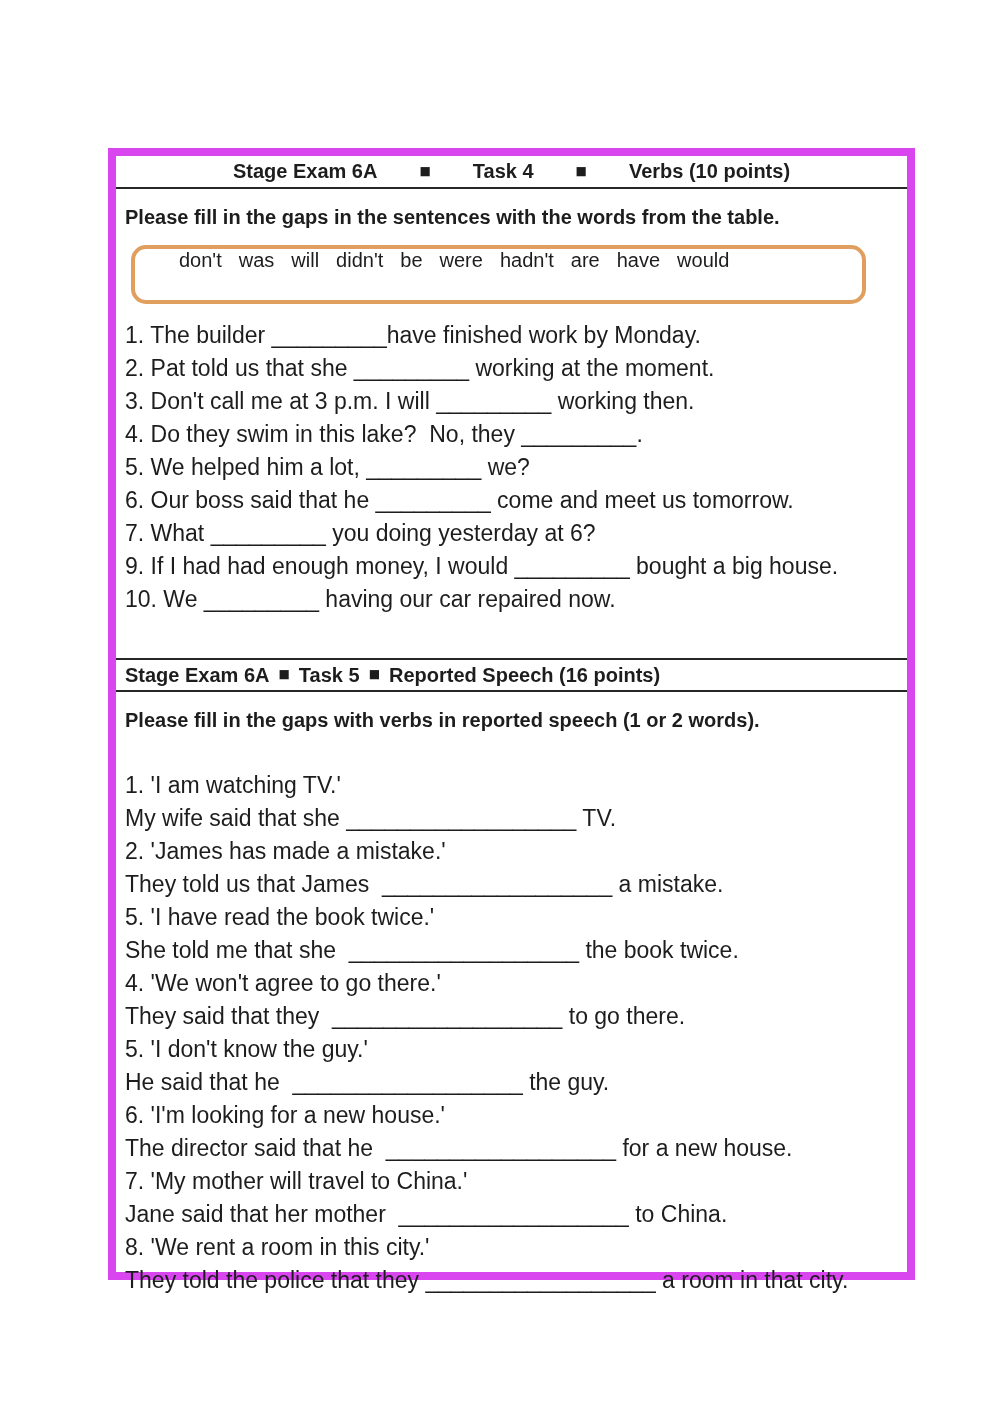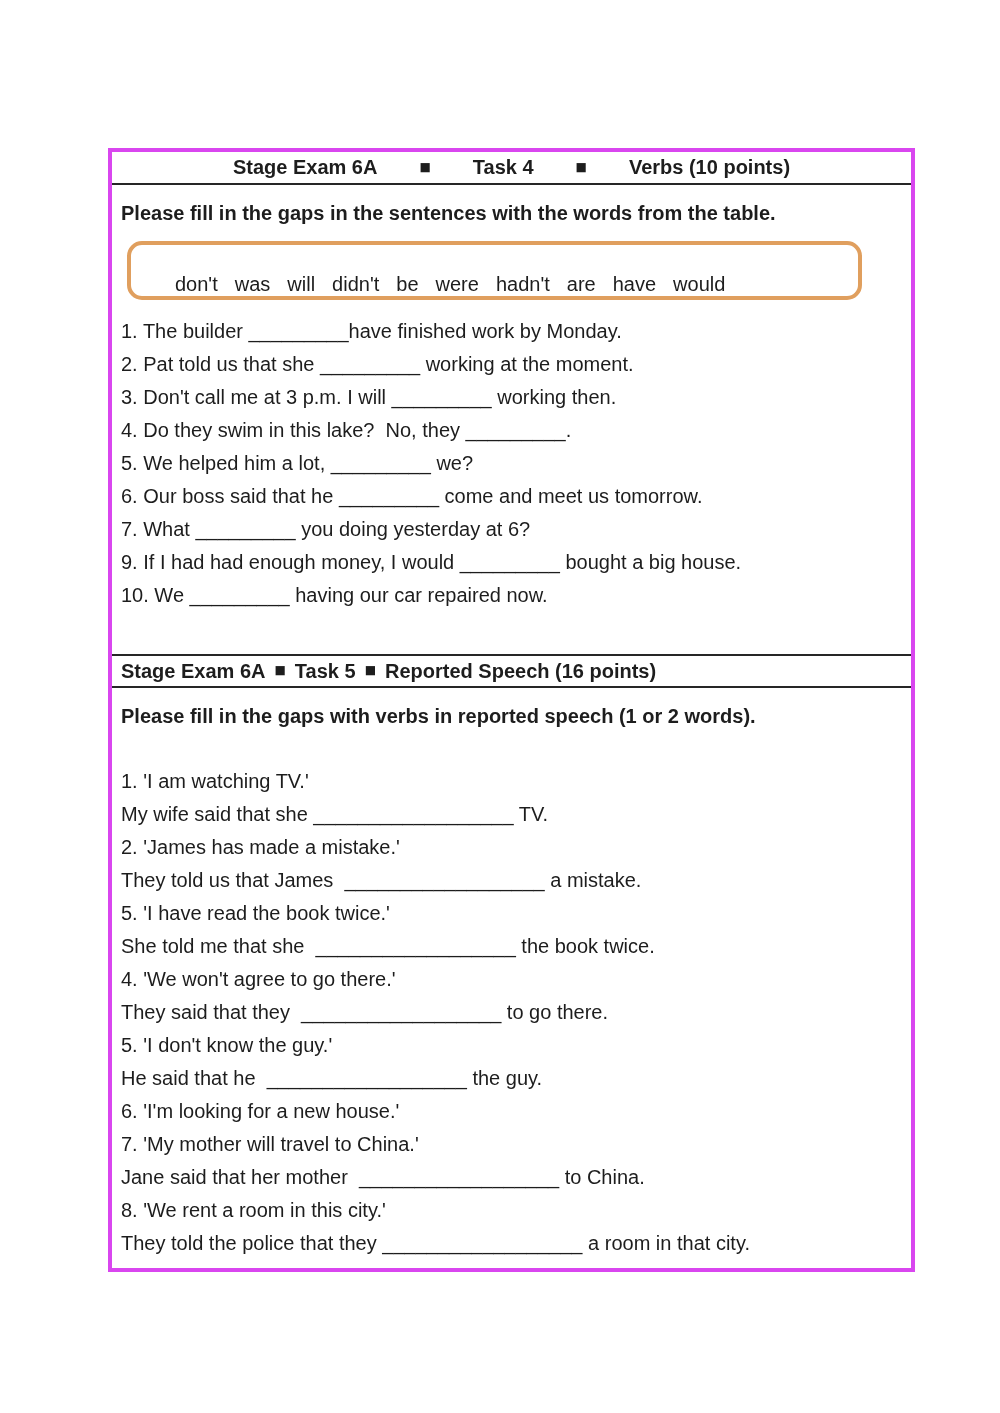--- a/index.html
+++ b/index.html
@@ -14,21 +14,21 @@
     font-family: "Liberation Sans", sans-serif;
     color: #1d1d1d;
     -webkit-font-smoothing: antialiased;
   }
   .worksheet {
     position: absolute;
     left: 108px;
     top: 148px;
     width: 807px;
     box-sizing: border-box;
-    border: 4px solid #d946ef;
+    border: 8px solid #d946ef;
     background: #ffffff;
   }
   .hrow {
     box-sizing: border-box;
     display: flex;
     align-items: center;
     font-weight: bold;
     font-size: 20px;
     border-bottom: 2px solid #262626;
     background: #ffffff;
@@ -69,31 +69,31 @@
     white-space: pre-wrap;
   }
   .wordbank {
     box-sizing: border-box;
     margin: 12px 0 0 6px;
     width: 735px;
     height: 59px;
     border: 4px solid #E09F5E;
     border-radius: 15px;
     display: flex;
-    align-items: flex-end;
+    align-items: flex-start;
     padding-left: 44px;
     gap: 17px;
     font-size: 20px;
     background: #ffffff;
   }
   .sentences {
     margin-top: 15px;
   }
   .line {
-    font-size: 20px;
+    font-size: 23px;
     line-height: 33px;
     white-space: pre-wrap;
   }
   .t5-items {
     margin-top: 33px;
   }
 </style>
 </head>
 <body>
 
@@ -152,20 +152,21 @@
       <div class="line">My wife said that she __________________ TV.</div>
       <div class="line">2. 'James has made a mistake.'</div>
       <div class="line">They told us that James  __________________ a mistake.</div>
       <div class="line">5. 'I have read the book twice.'</div>
       <div class="line">She told me that she  __________________ the book twice.</div>
       <div class="line">4. 'We won't agree to go there.'</div>
       <div class="line">They said that they  __________________ to go there.</div>
       <div class="line">5. 'I don't know the guy.'</div>
       <div class="line">He said that he  __________________ the guy.</div>
       <div class="line">6. 'I'm looking for a new house.'</div>
+      <div class="line">The director said that he  __________________ for a new house.</div>
       <div class="line">7. 'My mother will travel to China.'</div>
       <div class="line">Jane said that her mother  __________________ to China.</div>
       <div class="line">8. 'We rent a room in this city.'</div>
       <div class="line">They told the police that they __________________ a room in that city.</div>
     </div>
   </div>
 
 </div>
 
 </body></html>

